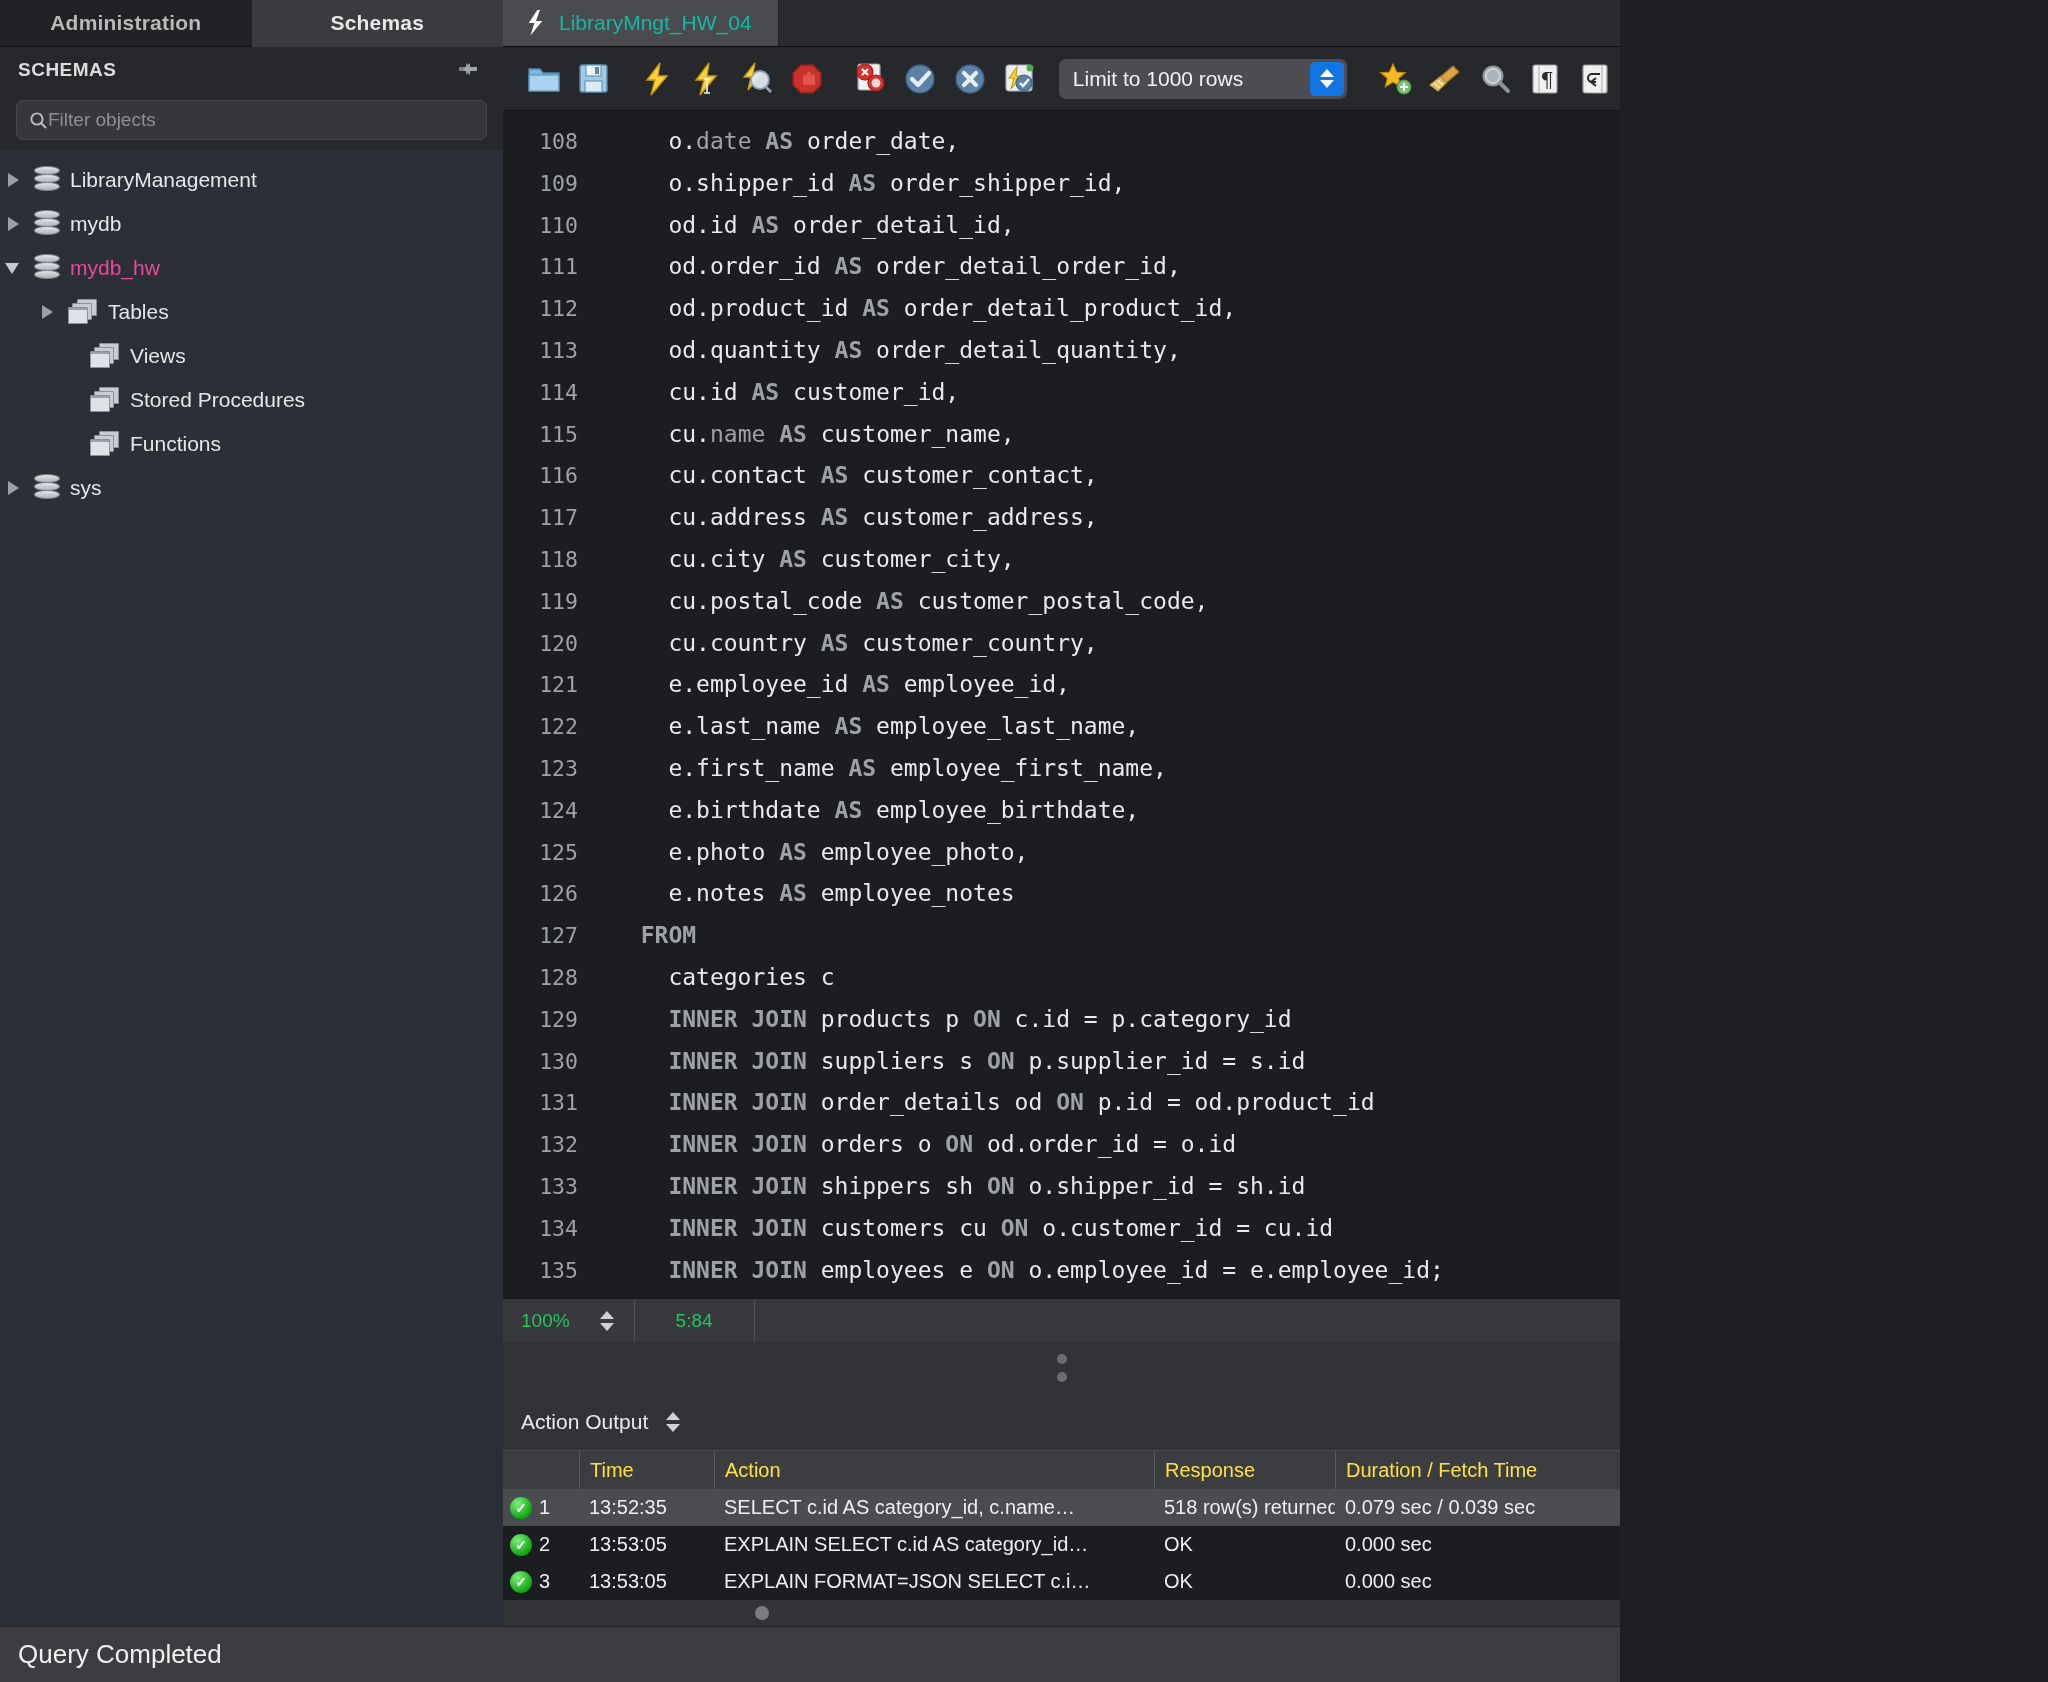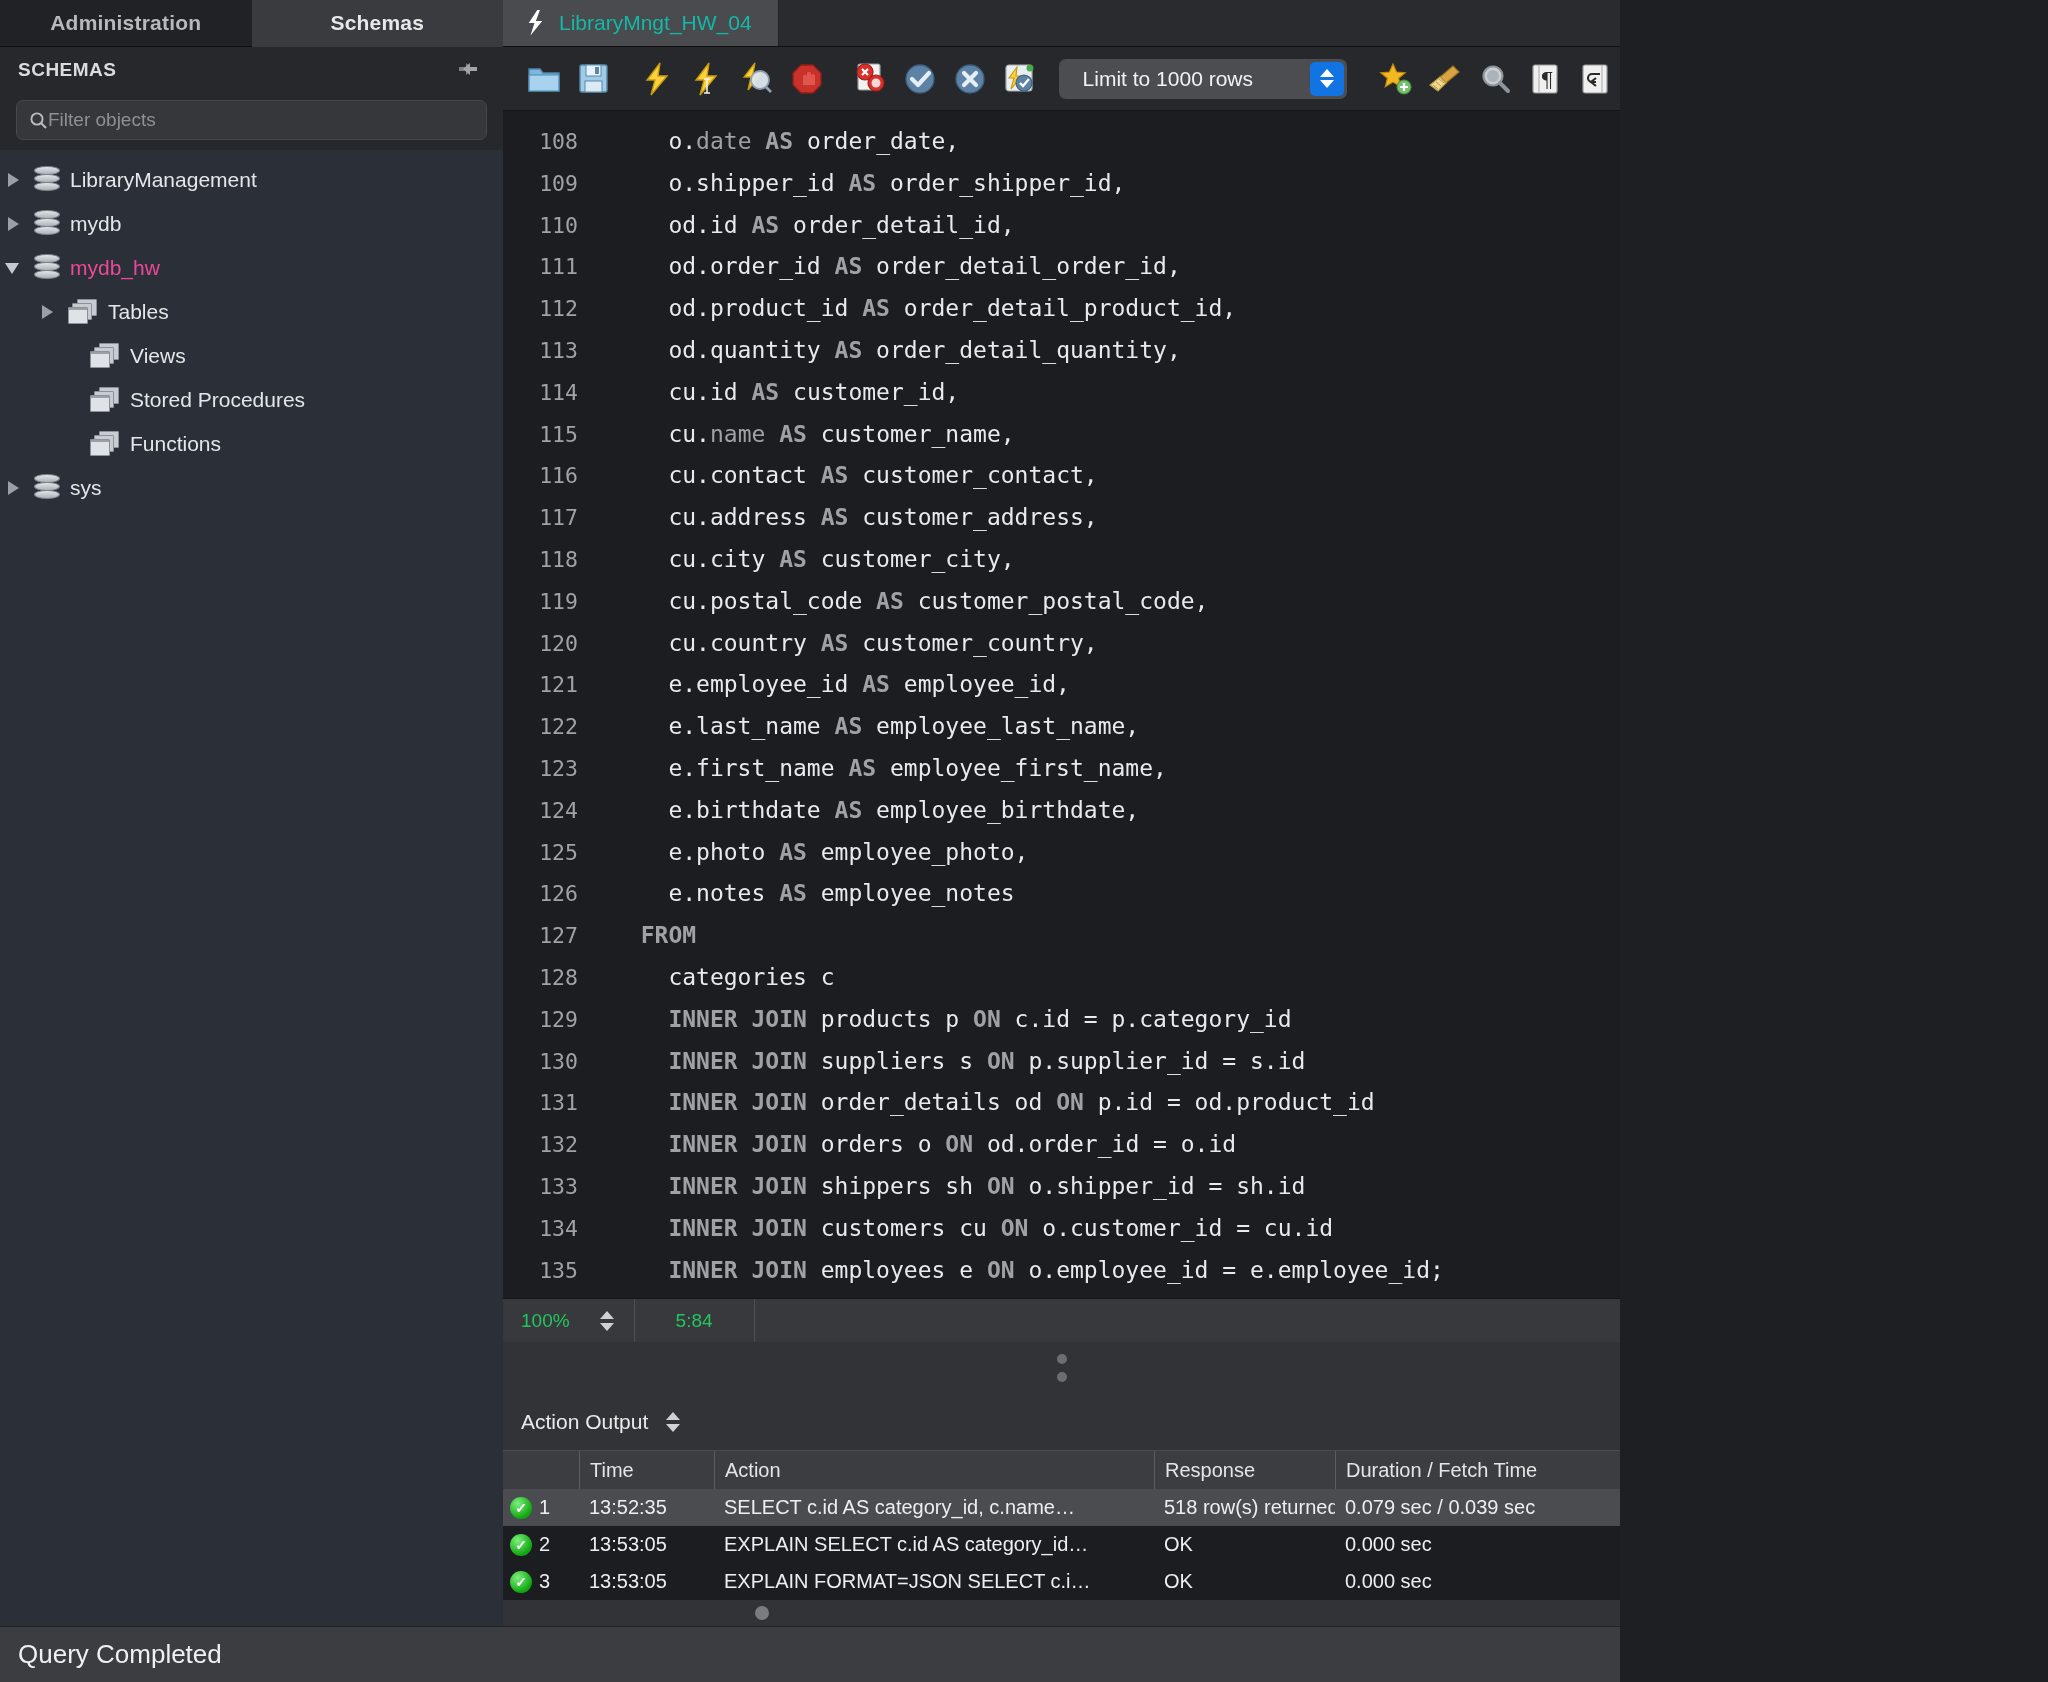--- a/index.html
+++ b/index.html
@@ -100,21 +100,21 @@
     height: 64px; flex: 0 0 64px; background: #26282b;
     display: flex; align-items: center; gap: 0px; padding-left: 16px;
     border-bottom: 1px solid #141517;
   }
   .tb-btn { width: 52px; height: 52px; display: flex; align-items: center; justify-content: center; }
   .tb-sep { width: 14px; }
 
   .limit-select {
     position: relative; width: 300px; height: 40px; margin: 0 10px 0 14px;
     background: #4b4d51; border-radius: 7px; display: flex; align-items: center;
-    padding-left: 24px; color: #f2f2f2; font-size: 21px;
+    padding-left: 14px; color: #f2f2f2; font-size: 21px;
   }
   .limit-select .stepper {
     position: absolute; right: 3px; top: 3px; width: 34px; height: 34px;
     background: #1273e3; border-radius: 5px; display: flex; flex-direction: column;
     align-items: center; justify-content: center; gap: 3px;
   }
   .limit-select .stepper .up, .limit-select .stepper .dn {
     width: 0; height: 0; border-left: 7px solid transparent; border-right: 7px solid transparent;
   }
   .limit-select .stepper .up { border-bottom: 8px solid #fff; }
@@ -155,21 +155,21 @@
   
   .out-head { height: 56px; flex: 0 0 56px; background: #313336; display: flex; align-items: center; padding-left: 18px; gap: 18px; }
   .out-head .lbl { font-size: 21px; color: #eaeaea; }
   .out-head .chev { display:flex; flex-direction: column; gap: 4px; align-items:center; }
   .out-head .chev .u { width:0;height:0;border-left:7px solid transparent;border-right:7px solid transparent;border-bottom:8px solid #cfd1d4; }
   .out-head .chev .d { width:0;height:0;border-left:7px solid transparent;border-right:7px solid transparent;border-top:8px solid #cfd1d4; }
 
   
   .out-table { flex: 0 0 auto; background: #1c1d20; border-top: 1px solid #4a4c50; }
   .out-row { display: flex; align-items: center; height: 37px; font-size: 20px; color: #eceef0; }
-  .out-row.header { background: #3b3d41; color: #e5e5e5; height: 38px; font-size: 20px; }
+  .out-row.header { background: #3b3d41; color: #fde047; height: 38px; font-size: 20px; }
   .out-row.odd { background: #4a4c50; }
   .out-row.even { background: #1c1d20; }
   .c-status { width: 36px; flex: 0 0 36px; display:flex; align-items:center; justify-content:center; }
   .c-num { width: 40px; flex: 0 0 40px; }
   .c-time { width: 135px; flex: 0 0 135px; }
   .c-action { width: 440px; flex: 0 0 440px; white-space: nowrap; overflow: hidden; }
   .c-resp { flex: 1; white-space: nowrap; overflow: hidden; }
   .c-dur { width: 285px; flex: 0 0 285px; }
   .out-row.header .c-time, .out-row.header .c-action, .out-row.header .c-resp, .out-row.header .c-dur {
      border-left: 1px solid #5a5c60; padding-left: 10px; height: 38px; display:flex; align-items:center;

